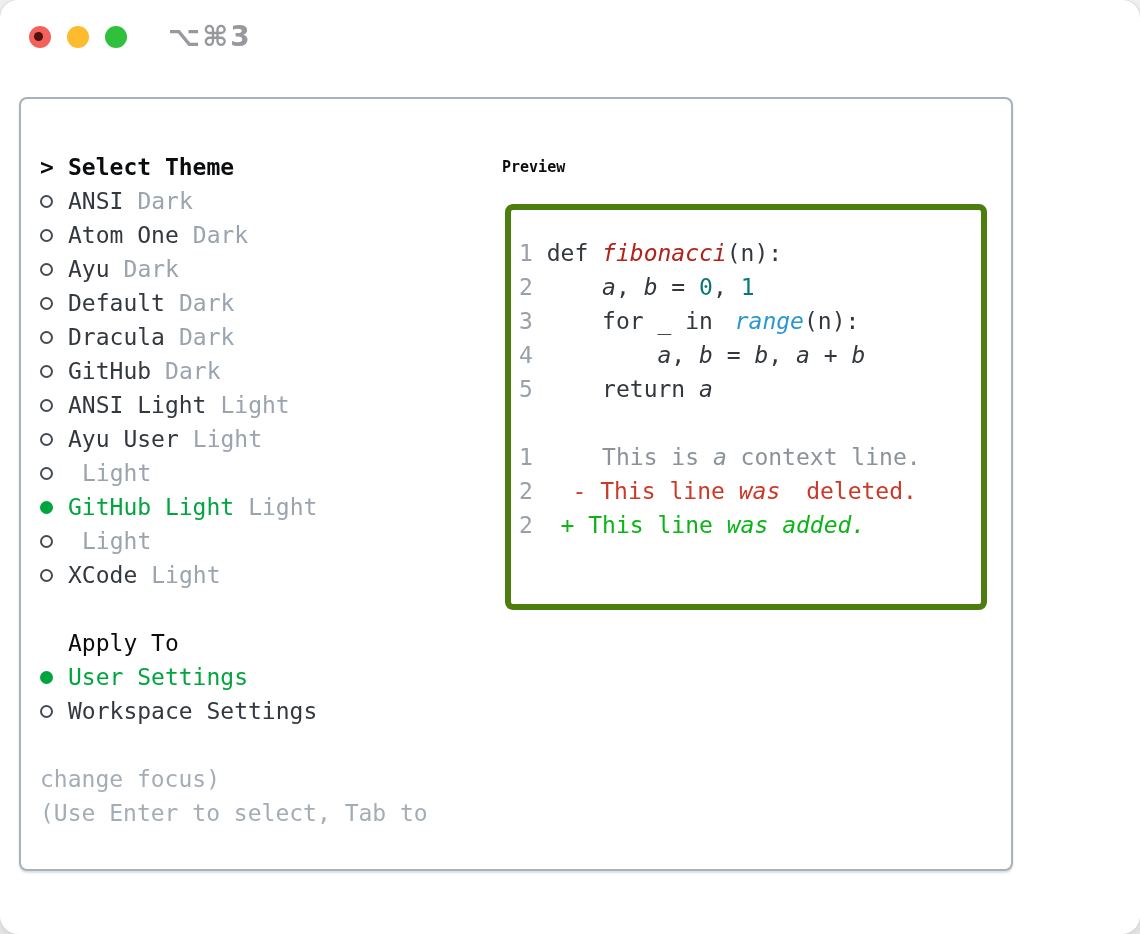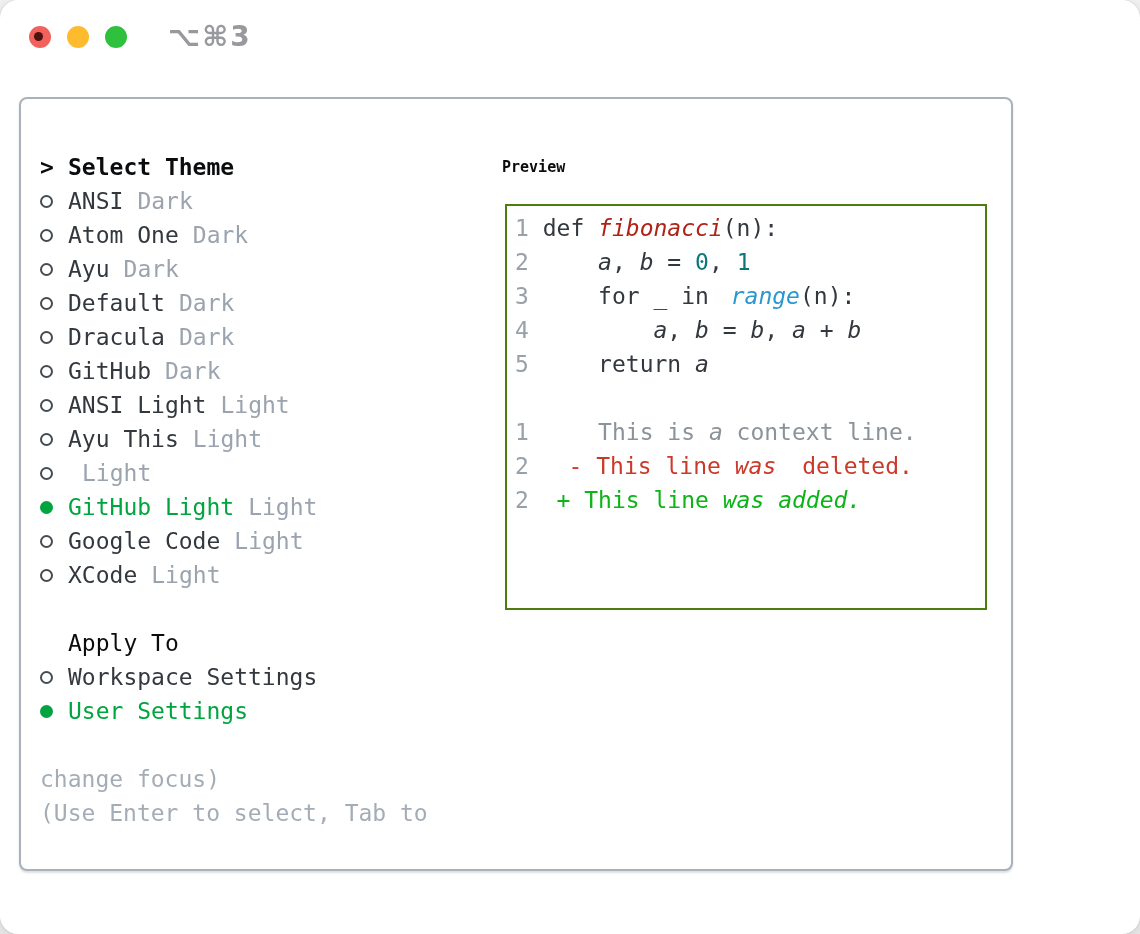--- a/index.html
+++ b/index.html
@@ -44,22 +44,22 @@
   .name {}
   .name.sel { color:#00a53f; }
   .variant { color:#9aa3ae; margin-left:14px; }
   .section-label { color:#0a0c0e; }
   .help-row { color:#a4acb6; }
   
   .preview-title { position:absolute; left:481px; top:51px; height:34px;
     font-size:15px; line-height:34px; font-weight:700; color:#0a0c0e; }
   .preview-box {
     position:absolute; left:484px; top:105px; width:482px; height:406px;
-    border:2px solid #4d7c0f; border-radius:0; background:#fff;
-    padding:5px 0 0 8px; overflow:hidden;
+    border:6px solid #4d7c0f; border-radius:8px; background:#fff;
+    padding:26px 0 0 8px; overflow:hidden;
   }
   .code-line { height:34px; white-space:pre; font-size:23px; line-height:34px; }
   .sg-num   { color:#98a0aa; }
   .sg-plain { color:#33383f; }
   .sg-func  { color:#af2318; font-style:italic; }
   .sg-lit   { color:#0a767c; }
   .sg-bi    { color:#2b97d0; font-style:italic;margin-left:8px; }
   .sg-var   { color:#33383f; font-style:italic; }
   .sg-ctx   { color:#8b9299; }
   .sg-ctxi  { color:#8b9299; font-style:italic; }
@@ -111,50 +111,50 @@
 
   <div class="row">
     <span class="marker"><span class="circle"></span></span><span class="name">GitHub</span><span class="variant">Dark</span>
   </div>
 
   <div class="row">
     <span class="marker"><span class="circle"></span></span><span class="name">ANSI Light</span><span class="variant">Light</span>
   </div>
 
   <div class="row">
-    <span class="marker"><span class="circle"></span></span><span class="name">Ayu This</span><span class="variant">Light</span>
+    <span class="marker"><span class="circle"></span></span><span class="name">Ayu User</span><span class="variant">Light</span>
   </div>
 
   <div class="row">
     <span class="marker"><span class="circle"></span></span><span class="variant">Light</span>
   </div>
 
   <div class="row">
     <span class="marker"><span class="circle sel"></span></span><span class="name sel">GitHub Light</span><span class="variant">Light</span>
   </div>
 
   <div class="row">
-    <span class="marker"><span class="circle"></span></span><span class="name">Google Code</span><span class="variant">Light</span>
+    <span class="marker"><span class="circle"></span></span><span class="variant">Light</span>
   </div>
 
   <div class="row">
     <span class="marker"><span class="circle"></span></span><span class="name">XCode</span><span class="variant">Light</span>
   </div>
 </div>
       <div class="row"></div>
       <div class="row">
         <span class="marker"></span><span class="section-label">Apply To</span>
       </div>
       <div id="apply-list">
   <div class="row">
-    <span class="marker"><span class="circle"></span></span><span class="name">Workspace Settings</span>
+    <span class="marker"><span class="circle sel"></span></span><span class="name sel">User Settings</span>
   </div>
 
   <div class="row">
-    <span class="marker"><span class="circle sel"></span></span><span class="name sel">User Settings</span>
+    <span class="marker"><span class="circle"></span></span><span class="name">Workspace Settings</span>
   </div>
 </div>
       <div class="row"></div>
       <div class="row help-row">change focus)</div>
       <div class="row help-row">(Use Enter to select, Tab to</div>
     </div>
 
     <div class="preview-title">Preview</div>
     <div class="preview-box" id="preview-box">
         <div class="code-line"><span class="sg-num">1 </span><span class="sg-plain">def </span><span class="sg-func">fibonacci</span><span class="sg-plain">(n):</span></div>

